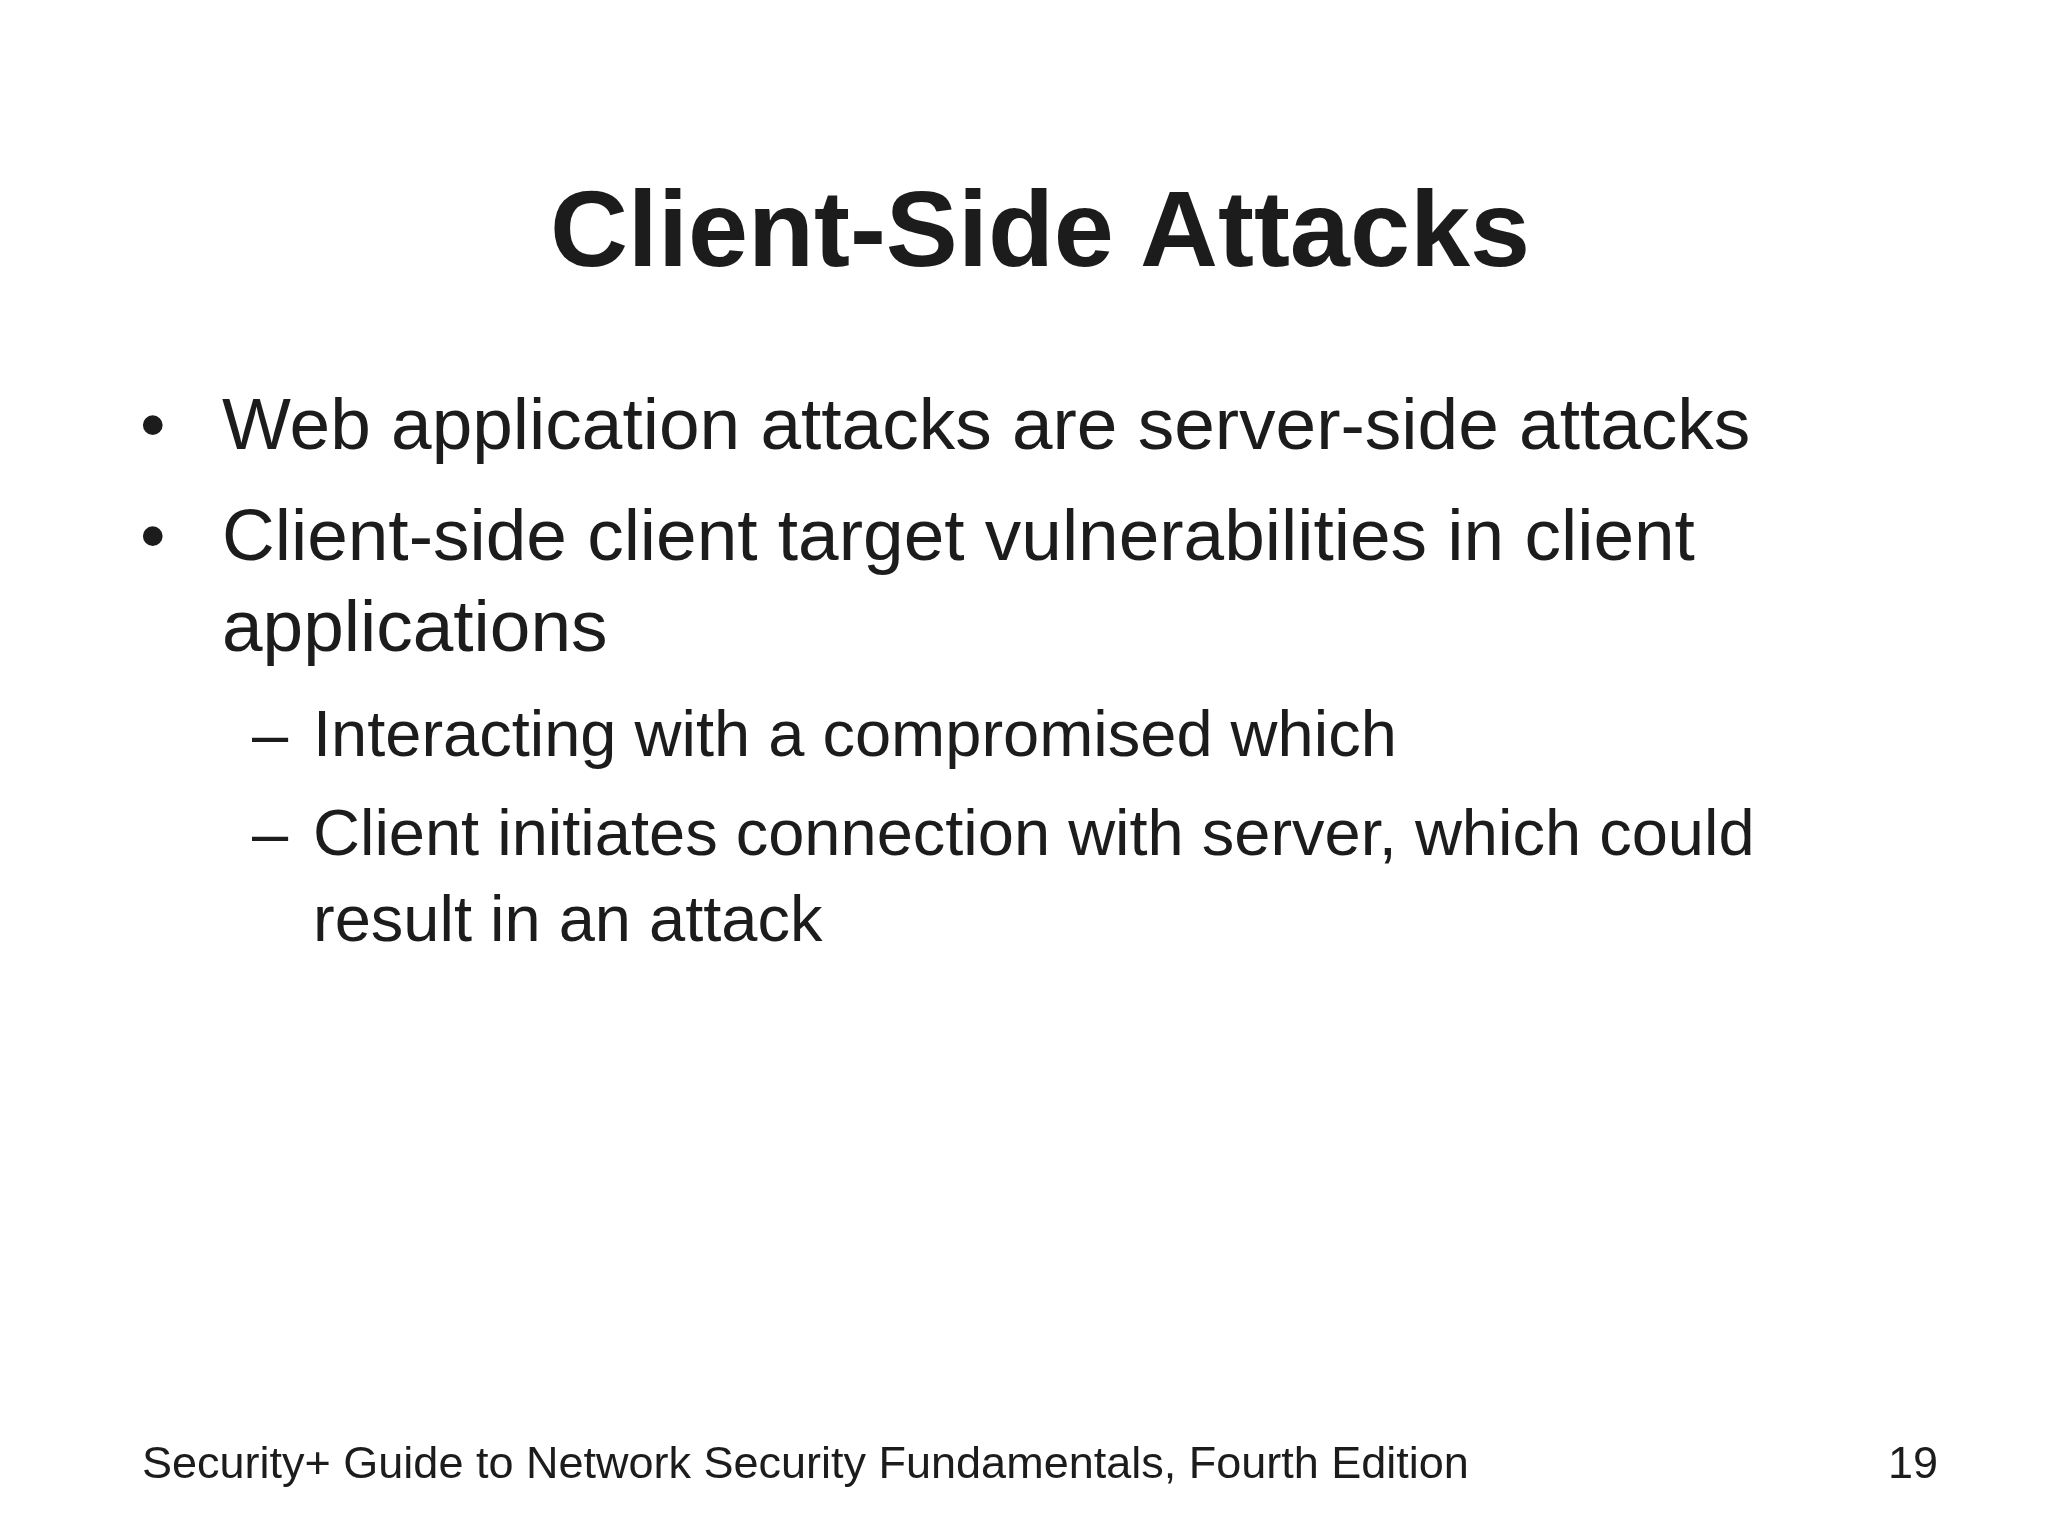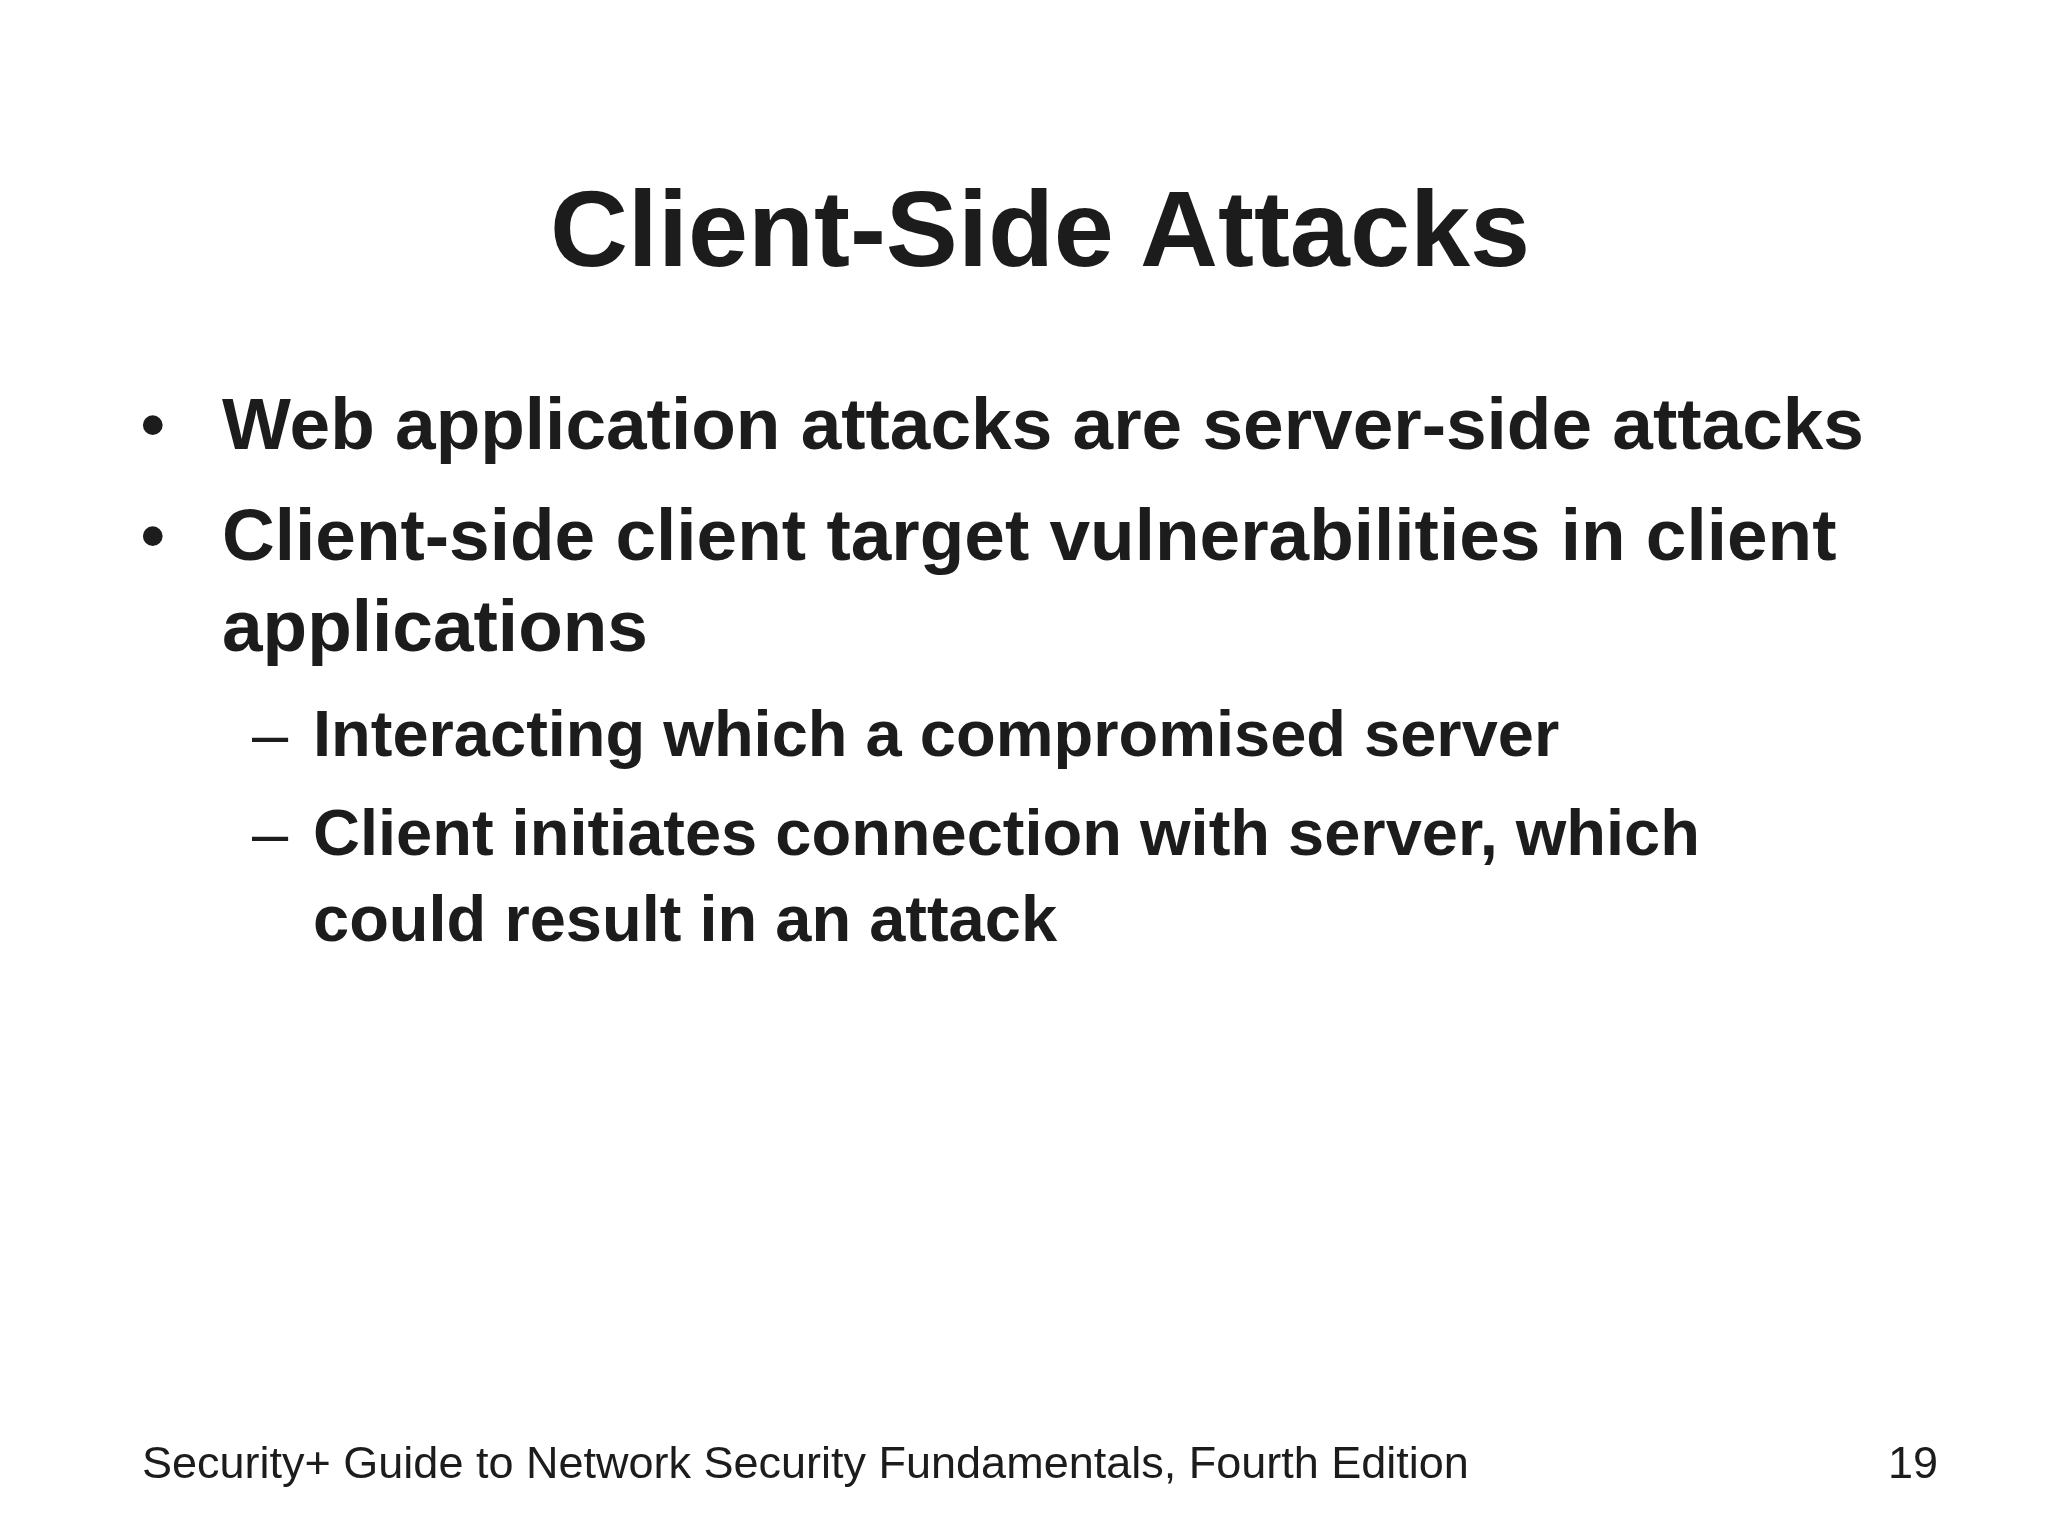--- a/index.html
+++ b/index.html
@@ -56,21 +56,20 @@
     font-size: 65px;
     line-height: 86px;
     margin: 0 0 13px 112px;
   }
   .li2 .marker {
     flex: 0 0 61px;
   }
   .txt {
     flex: 1 1 auto;
     min-width: 0;
-    font-weight: bold;
   }
   .footer {
     position: absolute;
     top: 1436px;
     left: 142px;
     right: 110px;
     display: flex;
     justify-content: space-between;
     align-items: center;
     font-size: 45px;
@@ -92,21 +91,21 @@
       <div class="li1">
         <span class="marker">•</span>
         <span class="txt">Web application attacks are server-side attacks</span>
       </div>
       <div class="li1">
         <span class="marker">•</span>
         <span class="txt">Client-side client target vulnerabilities in client applications</span>
       </div>
       <div class="li2">
         <span class="marker">–</span>
-        <span class="txt">Interacting which a compromised server</span>
+        <span class="txt">Interacting with a compromised which</span>
       </div>
       <div class="li2">
         <span class="marker">–</span>
         <span class="txt">Client initiates connection with server, which could result in an attack</span>
       </div>
     </div>
 
   <div class="footer">
     <span class="footer-left">Security+ Guide to Network Security Fundamentals, Fourth Edition</span>
     <span class="page-num">19</span>

